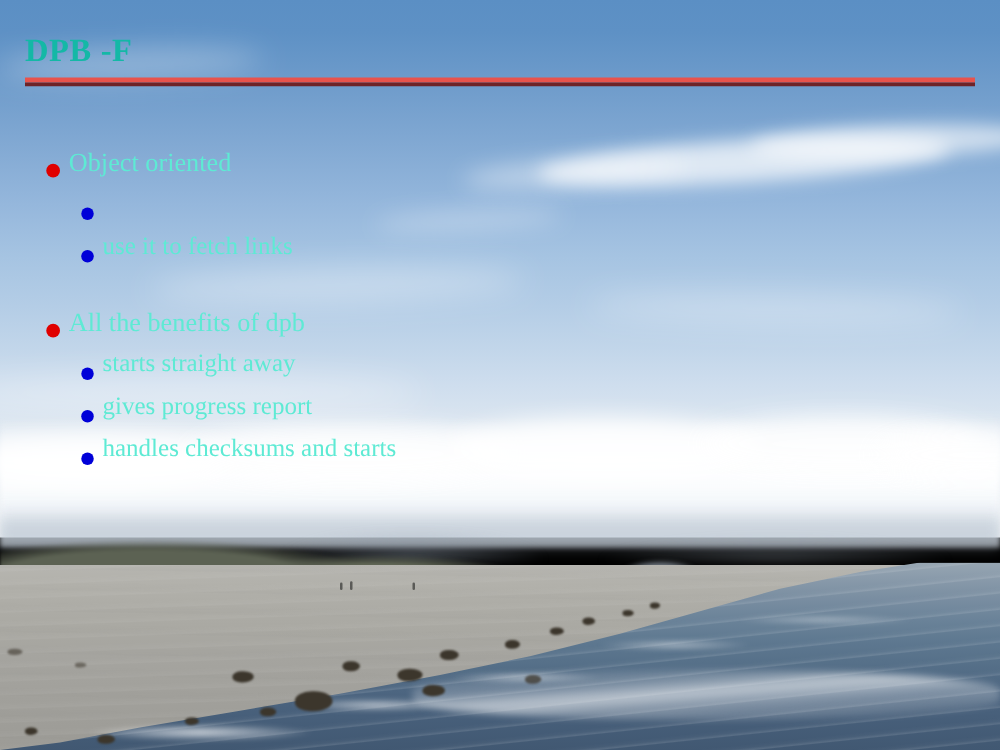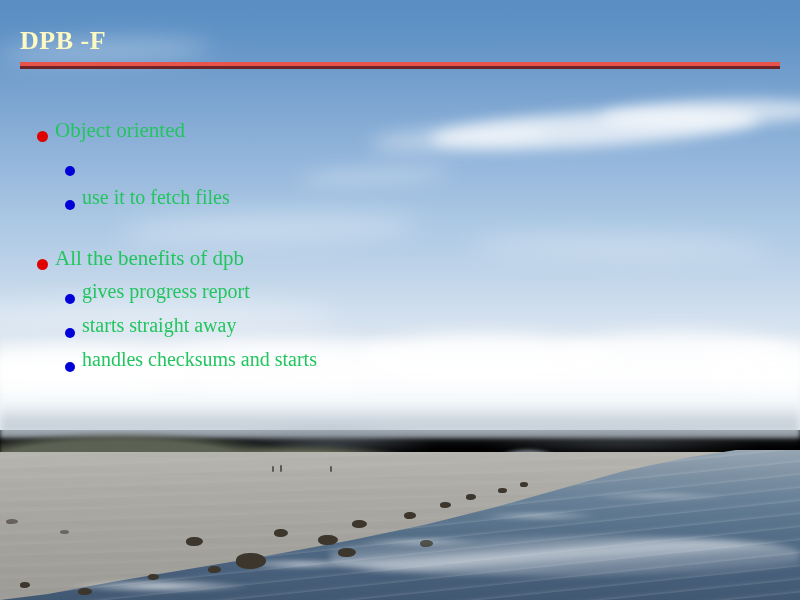--- a/index.html
+++ b/index.html
@@ -189,42 +189,42 @@
 
   
   .rock { position:absolute; background:#3c362c; border-radius:48% 52% 55% 45%; filter:blur(.7px); }
 
   
   .figure { position:absolute; background:#5a5a57; border-radius:1px; filter:blur(.3px); }
 
   
   #title {
     position:absolute; left:20px; top:26px;
-    font-size:26px; font-weight:bold; color:#fef9c3;
+    font-size:26px; font-weight:bold; color:#14b8a6;
     letter-spacing:.5px; white-space:nowrap;
   }
 
   #rule { position:absolute; left:20px; top:62px; width:760px; height:7px; }
   #rule-top    { position:absolute; left:0; top:0; width:100%; height:4px; background:#e8534c; }
   #rule-bottom { position:absolute; left:0; top:4px; width:100%; height:3px; background:#6e2327; }
 
   #body { position:absolute; left:0; top:118px; width:800px; }
 
   .bgroup { }
   .bgroup.spaced { margin-top:26px; }
 
   .item { position:relative; display:flex; align-items:baseline; }
   .item.lvl1 { padding-left:37px; height:34px; }
   .item.lvl2 { padding-left:65px; height:34px; }
 
   .bullet { position:absolute; border-radius:50%; }
   .item.lvl1 > .bullet { left:37px; top:13px; width:11px; height:11px; background:#e00000; }
   .item.lvl2 > .bullet { left:65px; top:14px; width:10px; height:10px; background:#0000d8; }
 
-  .item .txt { color:#22c55e; white-space:nowrap; }
+  .item .txt { color:#5eead4; white-space:nowrap; }
   .item.lvl1 .txt { font-size:21px; margin-left:18px; }
   .item.lvl2 .txt { font-size:20px; margin-left:17px; }
 </style>
 </head>
 <body>
 
 <div id="slide">
 
   <div id="photo-background">
 
@@ -301,38 +301,38 @@
     <div class="bgroup">
       <div class="item lvl1">
         <span class="bullet"></span>
         <span class="txt">Object oriented</span>
       </div>
       <div class="item lvl2">
         <span class="bullet"></span>
       </div>
       <div class="item lvl2">
         <span class="bullet"></span>
-        <span class="txt">use it to fetch files</span>
+        <span class="txt">use it to fetch links</span>
       </div>
     </div>
 
     <div class="bgroup spaced">
       <div class="item lvl1">
         <span class="bullet"></span>
         <span class="txt">All the benefits of dpb</span>
       </div>
       <div class="item lvl2">
         <span class="bullet"></span>
+        <span class="txt">starts straight away</span>
+      </div>
+      <div class="item lvl2">
+        <span class="bullet"></span>
         <span class="txt">gives progress report</span>
       </div>
       <div class="item lvl2">
         <span class="bullet"></span>
-        <span class="txt">starts straight away</span>
-      </div>
-      <div class="item lvl2">
-        <span class="bullet"></span>
         <span class="txt">handles checksums and starts</span>
       </div>
     </div>
 
   </div>
 
 </div>
 
 </body></html>

